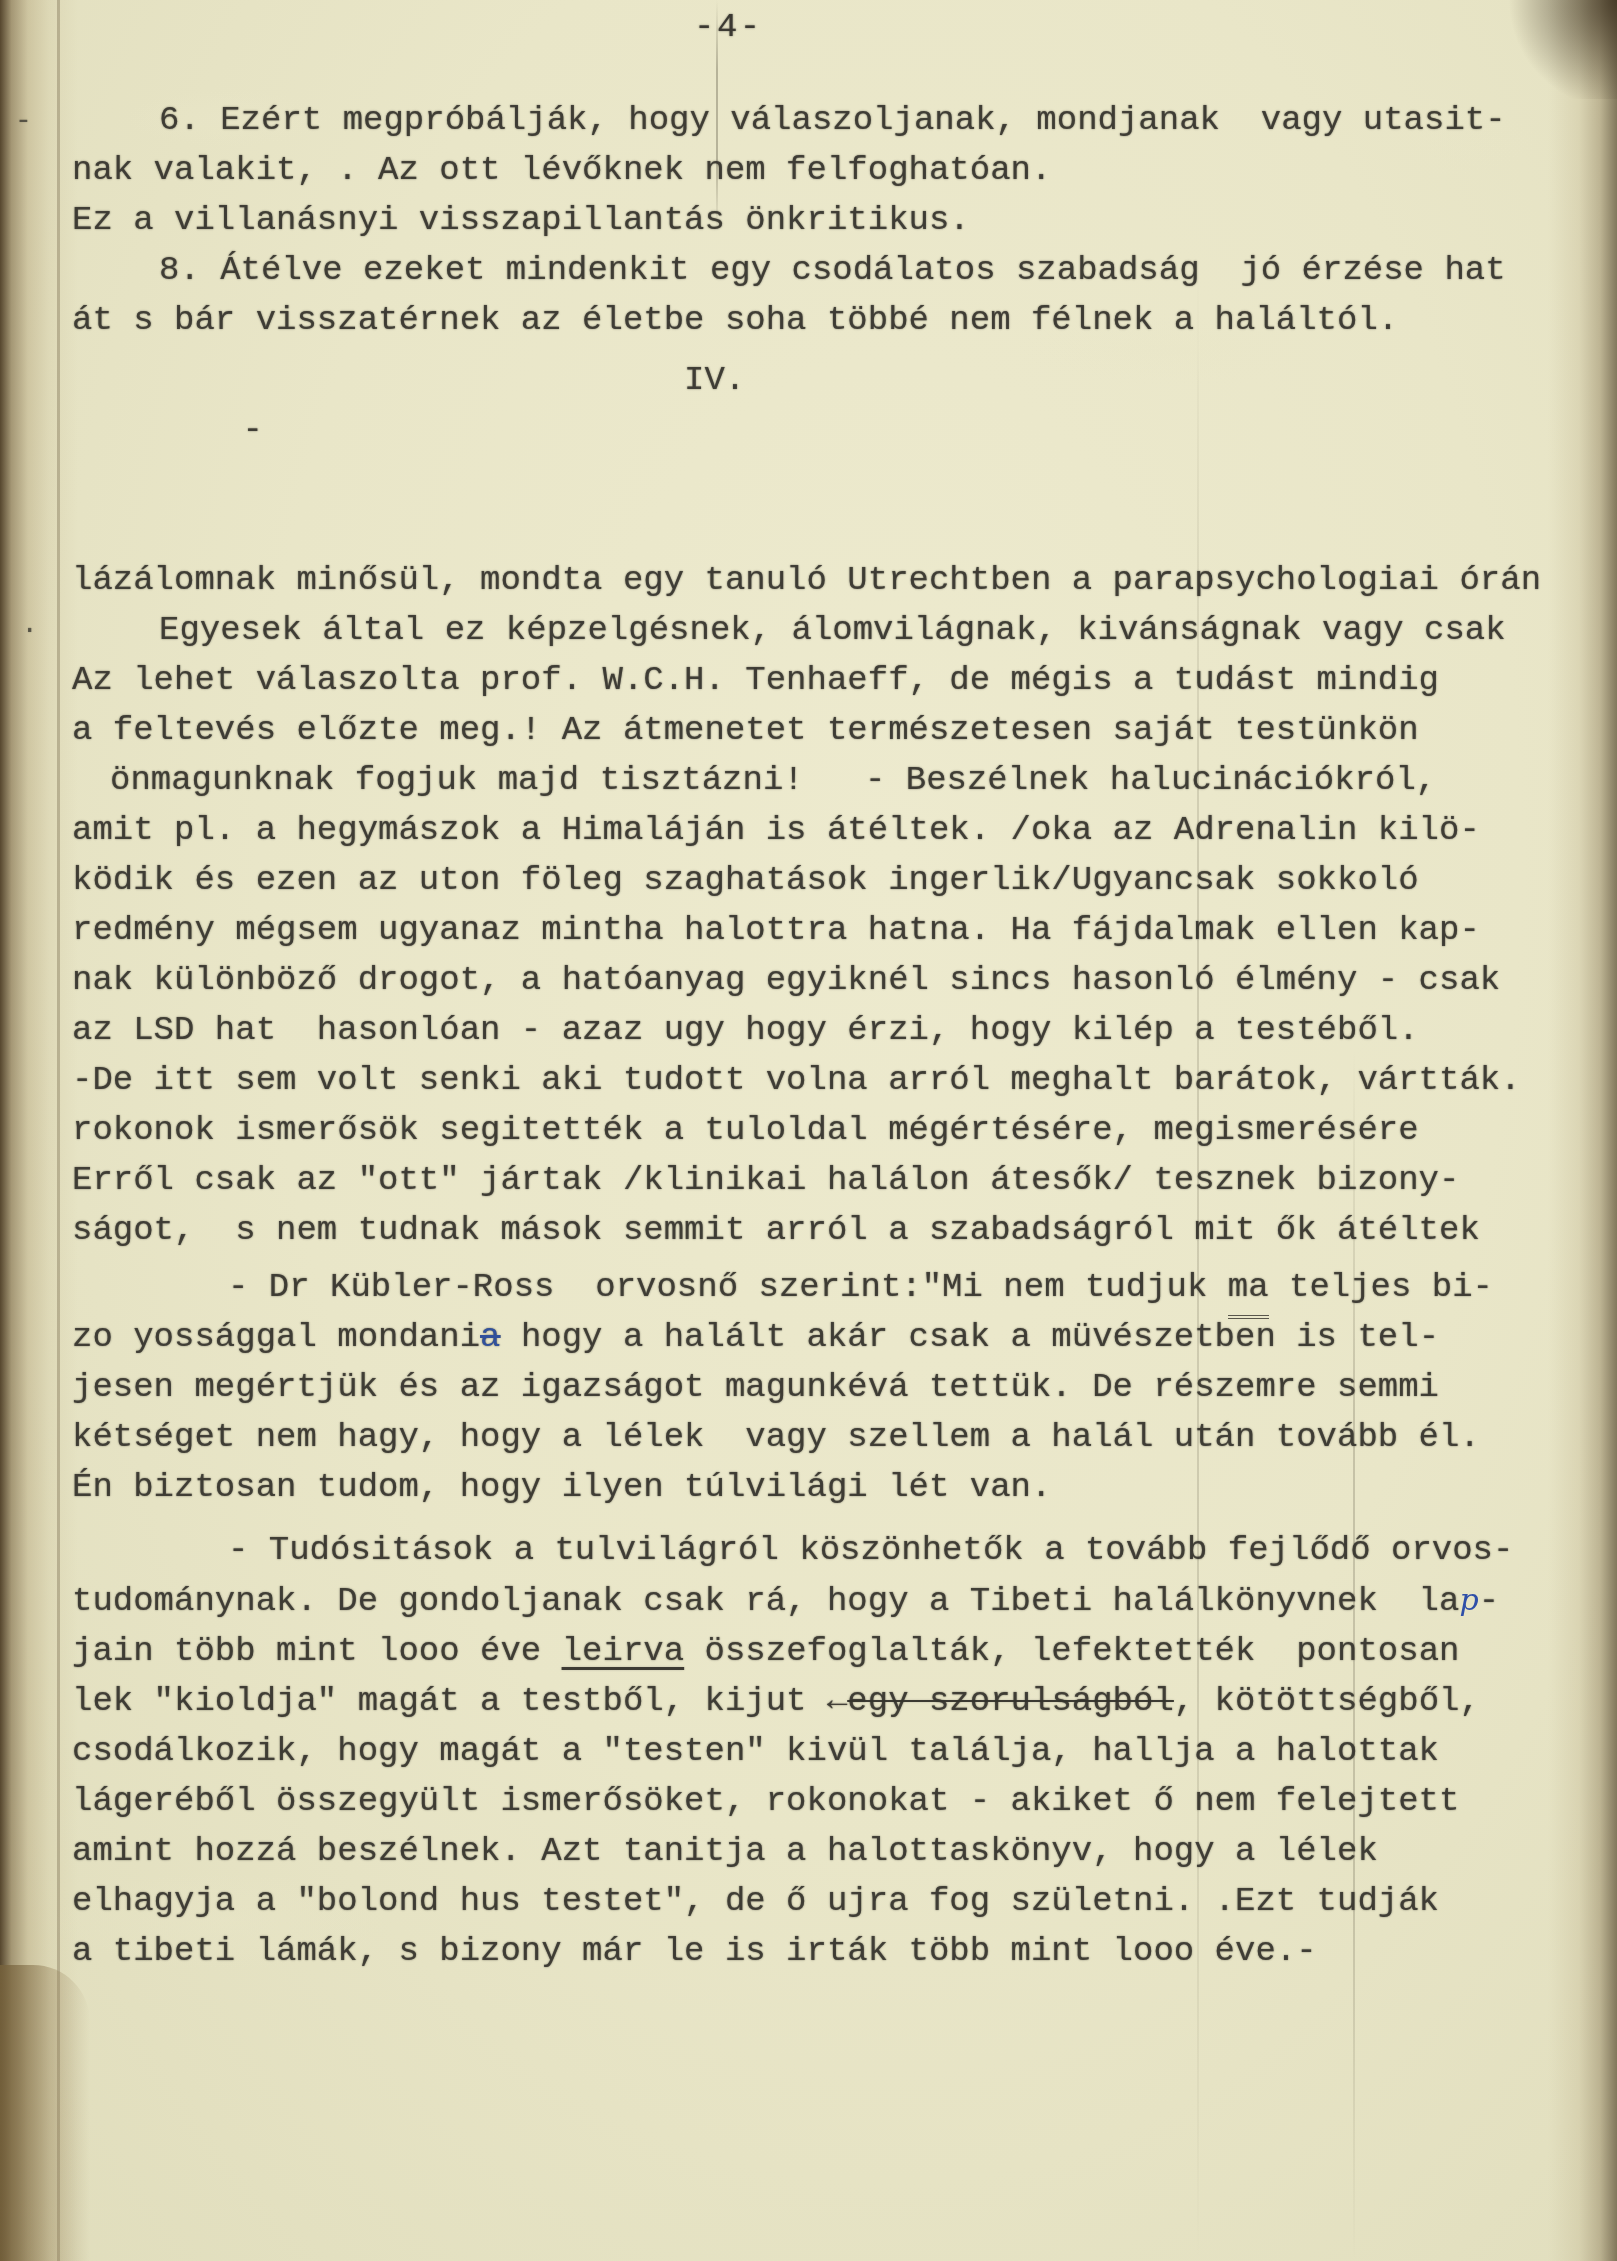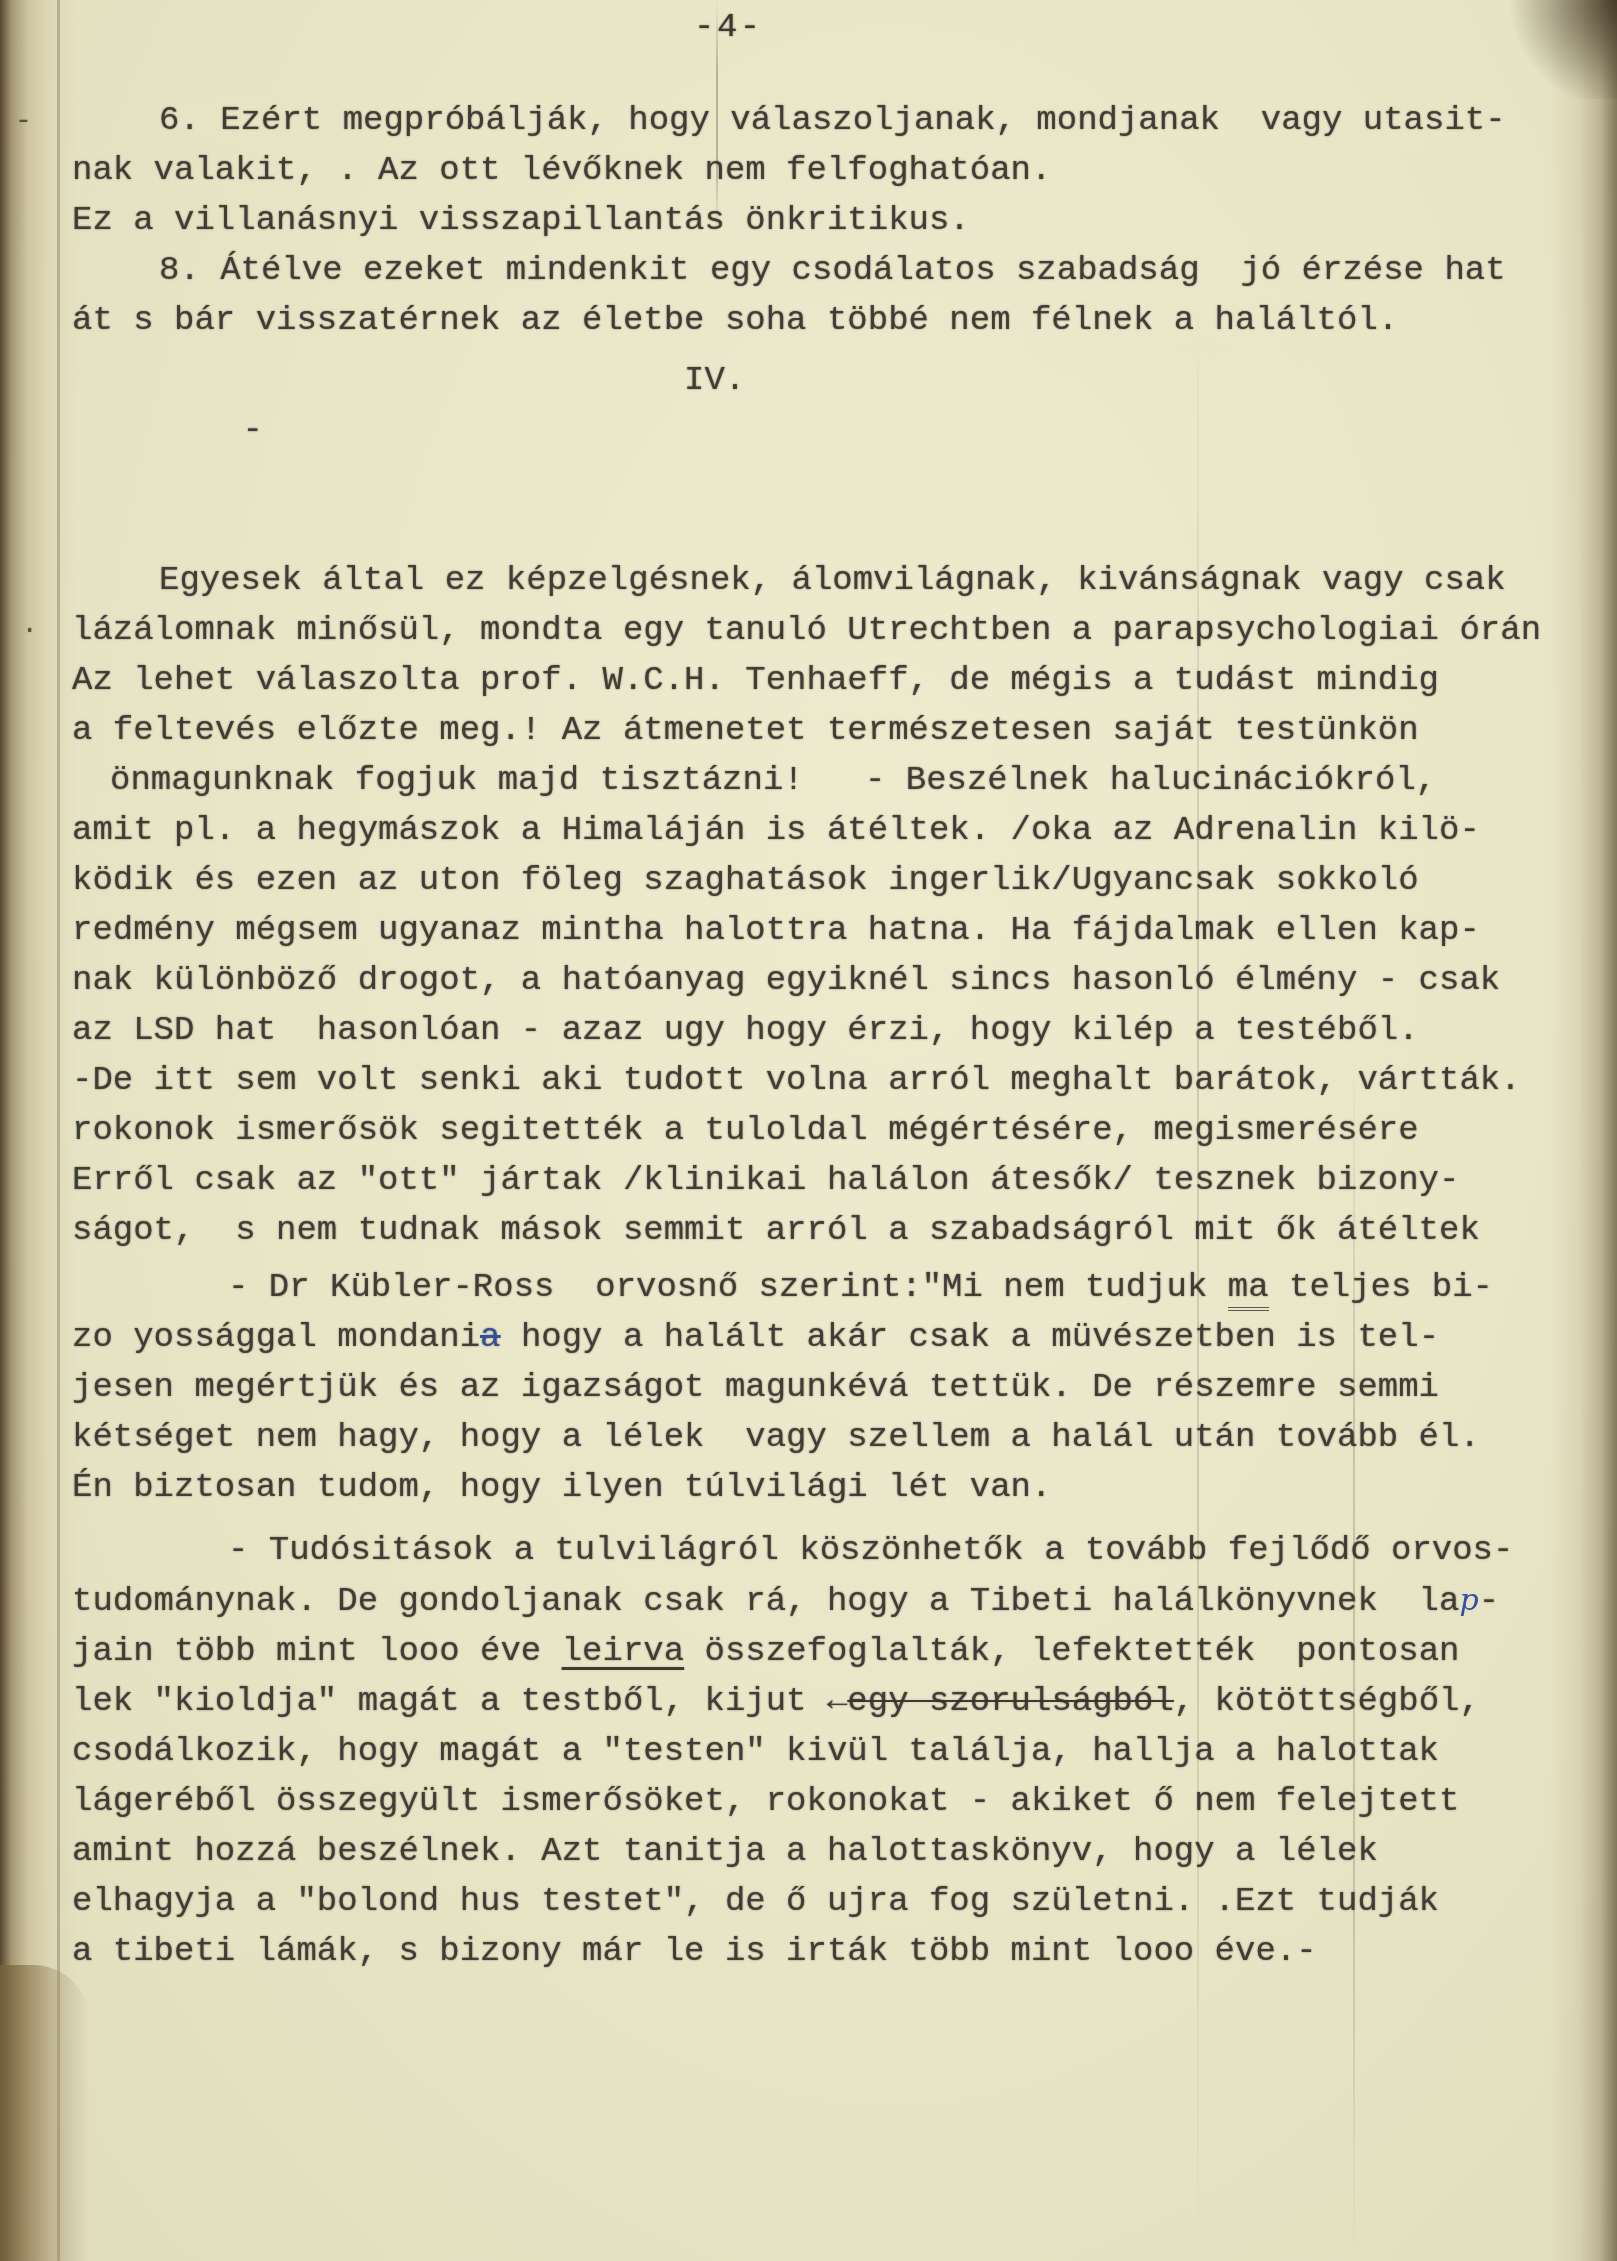--- a/index.html
+++ b/index.html
@@ -67,21 +67,21 @@
   }
   .line{white-space:pre;}
   .ind1{padding-left:87px;}
   .ind2{padding-left:156px;}
   .ind05{padding-left:38px;}
   .mt1{margin-top:6.6px;}
   .mt2{margin-top:13px;}
   .heading-row{position:relative;margin-top:10px;}
   .heading-row .dash{padding-left:48px;display:inline-block;}
   .heading-row .numeral{position:absolute;left:612px;top:0;}
-  .u-double{border-bottom:4.1px double rgba(52,50,44,0.8);padding-bottom:1px;}
+  .u-double{border-bottom:4.1px double rgba(52,50,44,0.8);padding-bottom:9px;}
   .u-single{text-decoration:underline;text-decoration-thickness:2.5px;text-underline-offset:6.6px;}
   .strike{text-decoration:line-through;text-decoration-thickness:1.6px;text-decoration-color:rgba(52,50,44,0.85);}
   .struck-blue{color:#31519c;text-decoration:line-through;text-decoration-color:#31519c;text-decoration-thickness:2.5px;}
   .ins-blue{color:#2f4fa8;font-family:"DejaVu Serif",serif;font-style:italic;font-size:30px;text-shadow:none;}
   .margin-mark{position:absolute;font-size:28px;color:rgba(52,50,44,0.6);text-shadow:0 0 1.2px rgba(60,58,50,0.5);}
   #mark1{left:15px;top:105px;}
   #mark2{left:21.3px;top:609px;}
 </style>
 </head>
 <body>
@@ -110,22 +110,22 @@
     <div class="line"><span>nak valakit, . Az ott lévőknek nem felfoghatóan.</span></div>
     <div class="line"><span>Ez a villanásnyi visszapillantás önkritikus.</span></div>
     <div class="line ind1"><span>8. Átélve ezeket mindenkit egy csodálatos szabadság  jó érzése hat</span></div>
     <div class="line"><span>át s bár visszatérnek az életbe soha többé nem félnek a haláltól.</span></div>
 
     <div class="line heading-row">
       <span class="dash">-</span>
       <span class="numeral">IV.</span>
     </div>
 
+    <div class="line"><span>lázálomnak minősül, mondta egy tanuló Utrechtben a parapsychologiai órán</span></div>
     <div class="line ind1"><span>Egyesek által ez képzelgésnek, álomvilágnak, kivánságnak vagy csak</span></div>
-    <div class="line"><span>lázálomnak minősül, mondta egy tanuló Utrechtben a parapsychologiai órán</span></div>
     <div class="line"><span>Az lehet válaszolta prof. W.C.H. Tenhaeff, de mégis a tudást mindig</span></div>
     <div class="line"><span>a feltevés előzte meg.! Az átmenetet természetesen saját testünkön</span></div>
     <div class="line ind05"><span>önmagunknak fogjuk majd tisztázni!   - Beszélnek halucinációkról,</span></div>
     <div class="line"><span>amit pl. a hegymászok a Himaláján is átéltek. /oka az Adrenalin kilö-</span></div>
     <div class="line"><span>ködik és ezen az uton föleg szaghatások ingerlik/Ugyancsak sokkoló</span></div>
     <div class="line"><span>redmény mégsem ugyanaz mintha halottra hatna. Ha fájdalmak ellen kap-</span></div>
     <div class="line"><span>nak különböző drogot, a hatóanyag egyiknél sincs hasonló élmény - csak</span></div>
     <div class="line"><span>az LSD hat  hasonlóan - azaz ugy hogy érzi, hogy kilép a testéből.</span></div>
     <div class="line"><span>-De itt sem volt senki aki tudott volna arról meghalt barátok, vártták.</span></div>
     <div class="line"><span>rokonok ismerősök segitették a tuloldal mégértésére, megismerésére</span></div>

